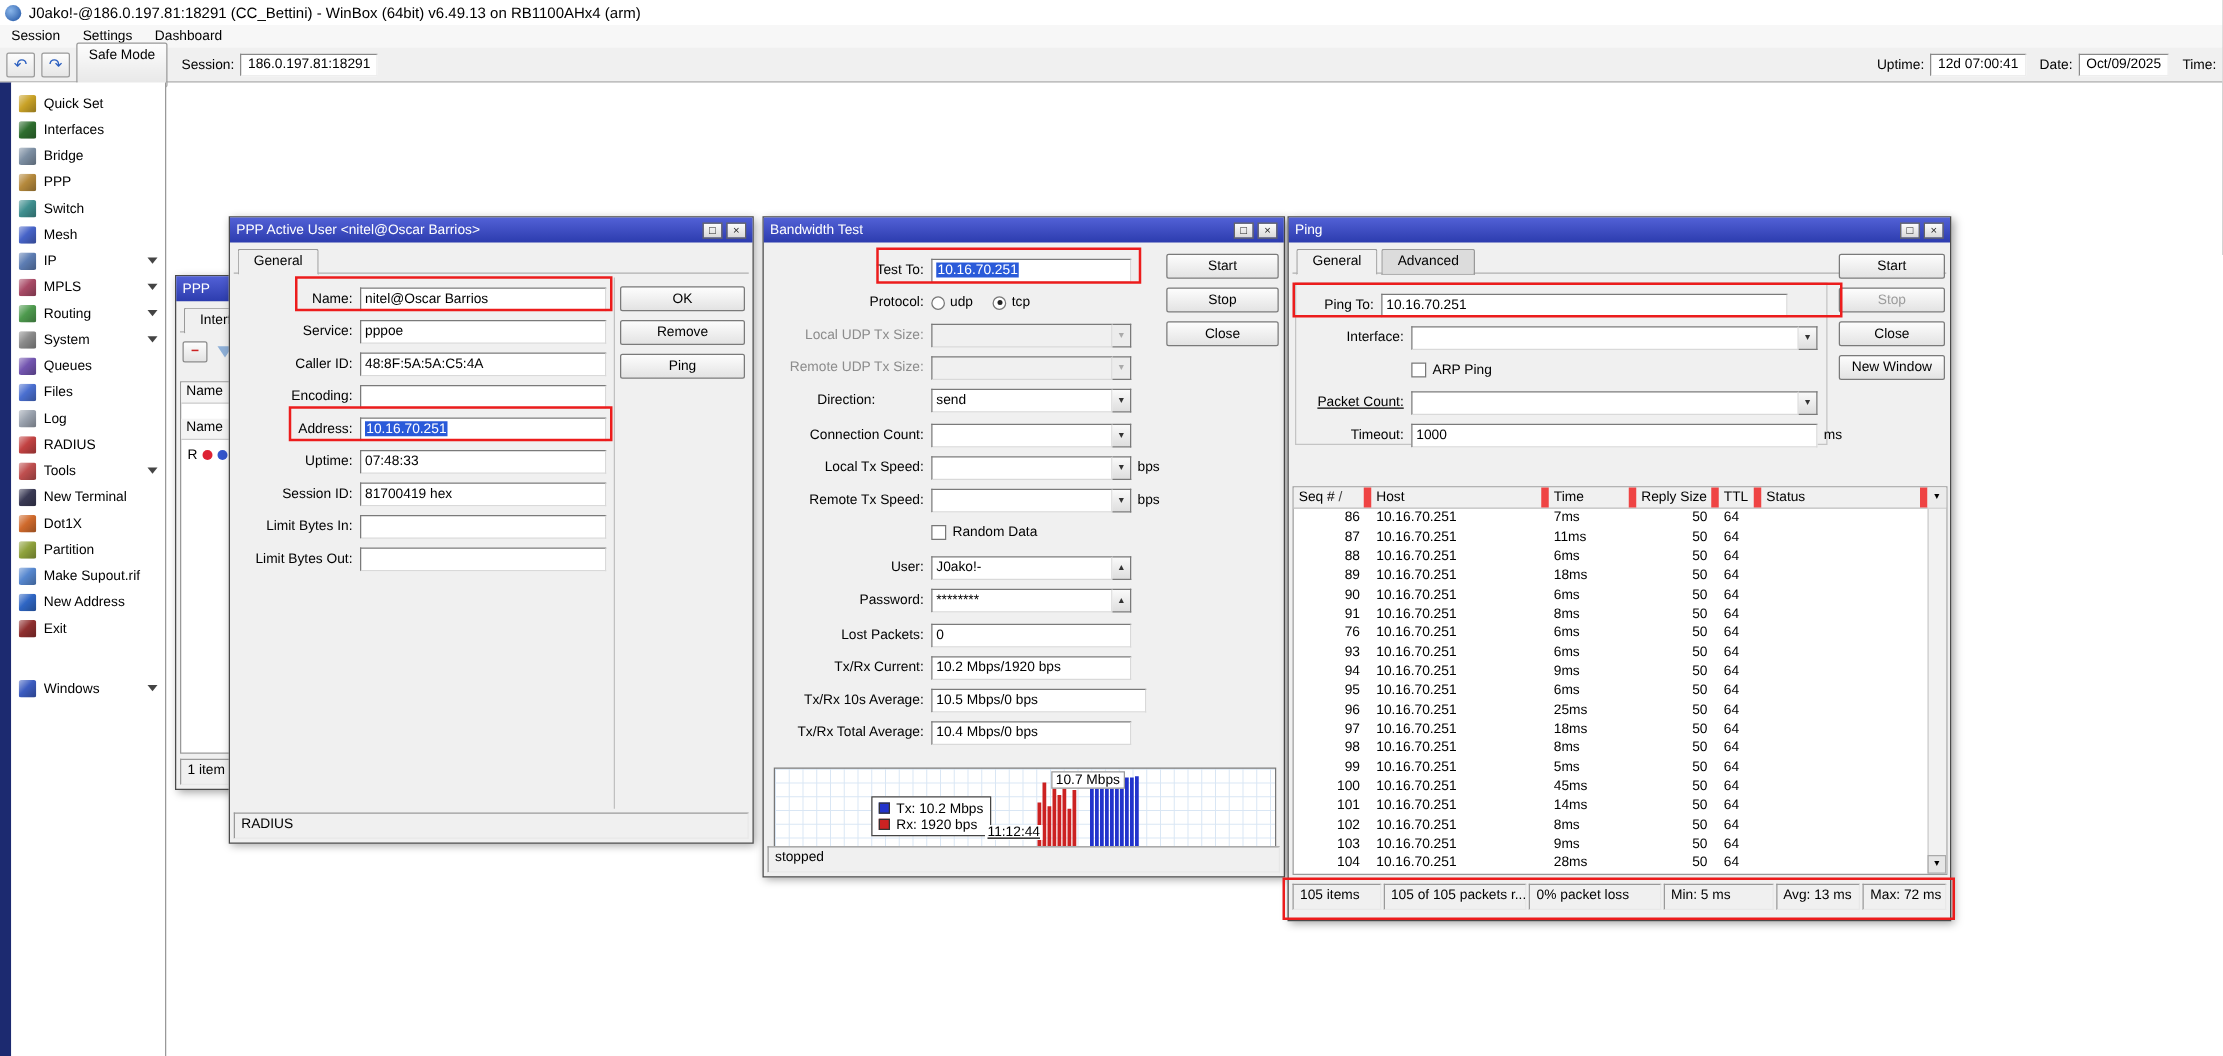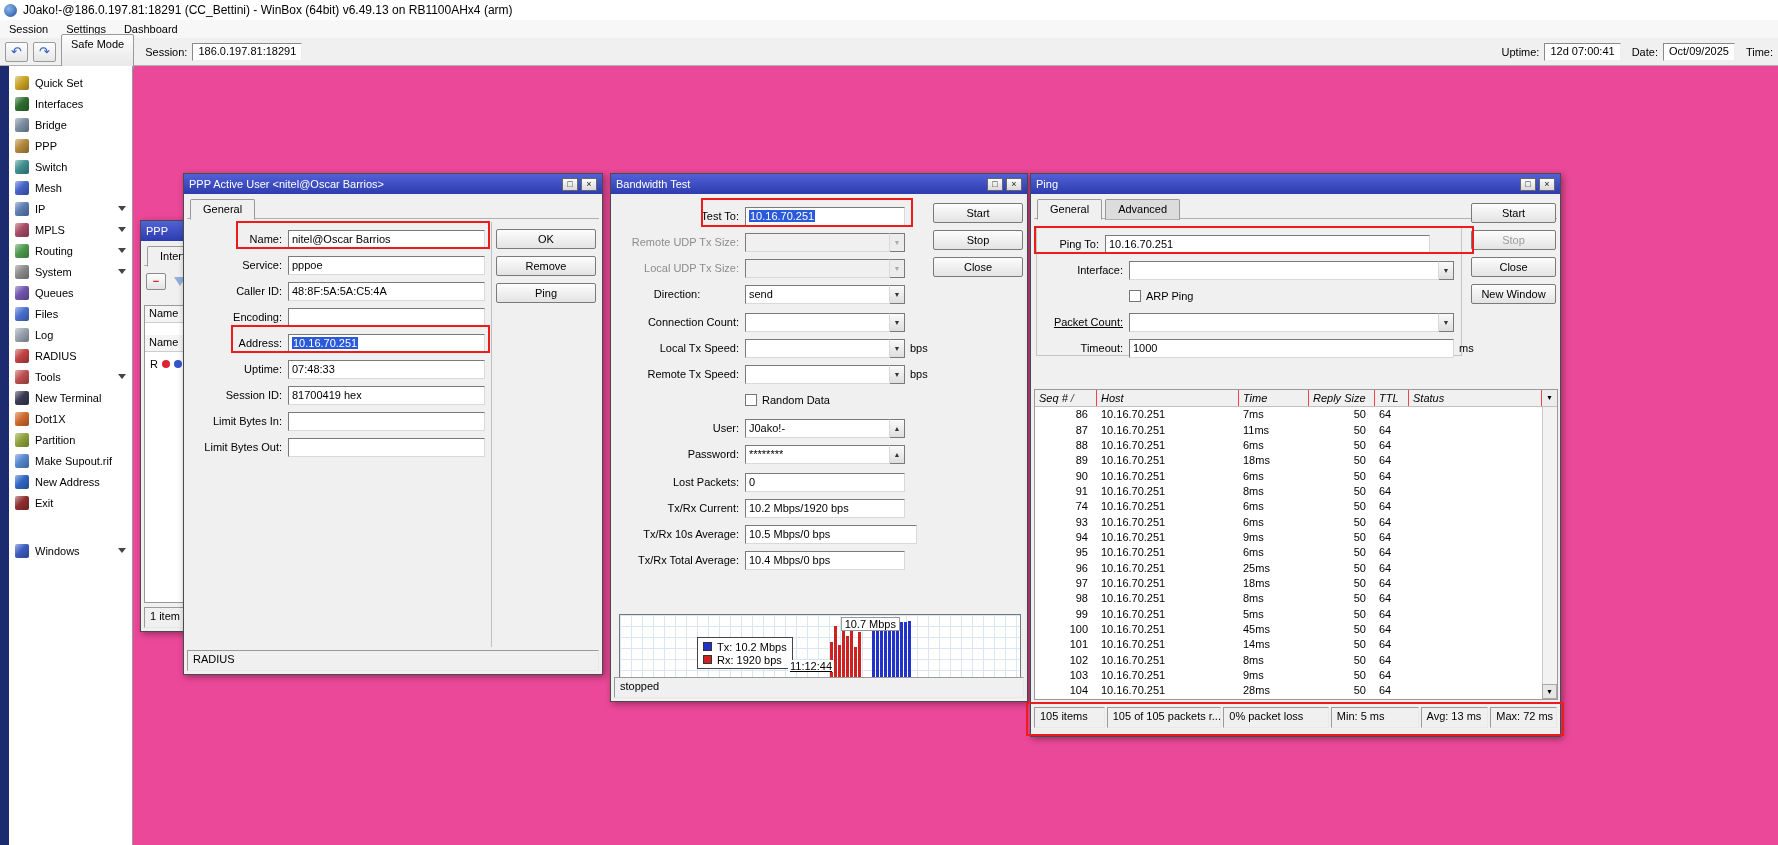--- a/index.html
+++ b/index.html
@@ -1,17 +1,17 @@
 <!DOCTYPE html>
 <html><head>
 <meta charset="utf-8">
 <style>
   * { margin:0; padding:0; box-sizing:border-box; }
   body { font-family:"Liberation Sans", sans-serif; font-size:11px; color:#000; background:#555; }
-  #screen { position:relative; width:1778px; height:845px; background:#ec4899; overflow:hidden; }
+  #screen { position:relative; width:1778px; height:845px; background:#ffffff; overflow:hidden; }
 
   
   #apptitle { position:absolute; left:0; top:0; width:100%; height:20px; background:#fff;
               display:flex; align-items:center; gap:6px; padding-left:4px; font-size:12px; }
   .app-icon { width:13px; height:13px; border-radius:50%;
               background:radial-gradient(circle at 35% 35%, #8ab6ea, #1b4fa0); flex:0 0 13px; }
   #menubar { position:absolute; left:0; top:20px; width:100%; height:18px; background:#f7f7f7;
              display:flex; align-items:center; }
   .menu-item { padding:1px 9px; }
   #toolbar { position:absolute; left:0; top:38px; width:100%; height:28px; background:#f0f0f0;
@@ -79,21 +79,21 @@
   .statusbar { position:absolute; left:3px; right:3px; bottom:3px; height:21px; display:flex; gap:2px; }
   .scell { border:1px solid; border-color:#9a9a9a #e8e8e8 #e8e8e8 #9a9a9a; padding:2px 5px; background:#f0f0f0;
            white-space:nowrap; overflow:hidden; }
   .vline { position:absolute; width:1px; background:#c0c0c0; }
   .field-frame { position:absolute; border:1px solid #c4c4c4; }
 
   
   .ptable { position:absolute; background:#fff; border:1px solid #9a9a9a; }
   .phead { position:absolute; left:0; top:0; right:0; height:17px; background:#f0f0f0;
            border-bottom:1px solid #c0c0c0; display:flex; }
-  .hcell { border-right:1px solid #ef4444; padding:1px 4px; white-space:nowrap; overflow:hidden; line-height:14px;font-style:italic; }
+  .hcell { border-right:6px solid #ef4444; padding:1px 4px; white-space:nowrap; overflow:hidden; line-height:14px; }
   .sort { color:#444; }
   .drop-col { width:15px; background:#ececec; text-align:center; font-size:7px; line-height:16px; }
   .pbody { position:absolute; left:0; top:17px; bottom:0; width:507px; overflow:hidden; }
   .prow { display:flex; height:15.35px; align-items:center; }
   .pcell { padding:0 4px; white-space:nowrap; overflow:hidden; line-height:15px; }
   .pcell.r { text-align:right; padding-right:9px; }
   .scroll-track { position:absolute; right:0; top:17px; bottom:0; width:15px; background:#f2f2f2;
                   border-left:1px solid #ccc; }
   .scroll-down { position:absolute; bottom:0; left:-1px; width:15px; height:15px; background:#e6e6e6;
                  border:1px solid #aaa; font-size:7px; text-align:center; line-height:13px; }
@@ -365,28 +365,41 @@
       <span class="tbtn">×</span>
     </div>
     <div class="fields" id="bw-fields" style="left:4px;top:32px;">
         <div class="frow">
           <div class="flabel" style="width: 130px;">Test To:</div>
           <div class="finput" style="width: 160px;">
             <span class="sel-text">10.16.70.251</span>
           </div>
         </div>
         <div class="frow">
+          <div class="flabel" style="width: 130px;">Protocol:</div>
+          <div class="radio-wrap">
+            <span class="radio">
+              <span class="rdot"></span>
+              <span>udp</span>
+            </span>
+            <span class="radio on">
+              <span class="rdot"></span>
+              <span>tcp</span>
+            </span>
+          </div>
+        </div>
+        <div class="frow">
+          <div class="flabel dis" style="width: 130px;">Local UDP Tx Size:</div>
+          <div class="finput dis" style="width: 145px;">
+            <span></span>
+          </div>
+          <span class="drop-btn dis">▼</span>
+        </div>
+        <div class="frow">
           <div class="flabel dis" style="width: 130px;">Remote UDP Tx Size:</div>
-          <div class="finput dis" style="width: 145px;">
-            <span></span>
-          </div>
-          <span class="drop-btn dis">▼</span>
-        </div>
-        <div class="frow">
-          <div class="flabel dis" style="width: 130px;">Local UDP Tx Size:</div>
           <div class="finput dis" style="width: 145px;">
             <span></span>
           </div>
           <span class="drop-btn dis">▼</span>
         </div>
         <div class="frow">
           <div class="flabel" style="width: 130px; text-align: center;">Direction:</div>
           <div class="finput" style="width: 145px;">
             <span>send</span>
           </div>
@@ -607,21 +620,21 @@
           </div>
           <div class="prow">
             <div class="pcell r" style="width: 62px;">91</div>
             <div class="pcell l" style="width: 142px;">10.16.70.251</div>
             <div class="pcell l" style="width: 70px;">8ms</div>
             <div class="pcell r" style="width: 66px;">50</div>
             <div class="pcell l" style="width: 34px;">64</div>
             <div class="pcell l" style="width: 133px;"></div>
           </div>
           <div class="prow">
-            <div class="pcell r" style="width: 62px;">74</div>
+            <div class="pcell r" style="width: 62px;">76</div>
             <div class="pcell l" style="width: 142px;">10.16.70.251</div>
             <div class="pcell l" style="width: 70px;">6ms</div>
             <div class="pcell r" style="width: 66px;">50</div>
             <div class="pcell l" style="width: 34px;">64</div>
             <div class="pcell l" style="width: 133px;"></div>
           </div>
           <div class="prow">
             <div class="pcell r" style="width: 62px;">93</div>
             <div class="pcell l" style="width: 142px;">10.16.70.251</div>
             <div class="pcell l" style="width: 70px;">6ms</div>

